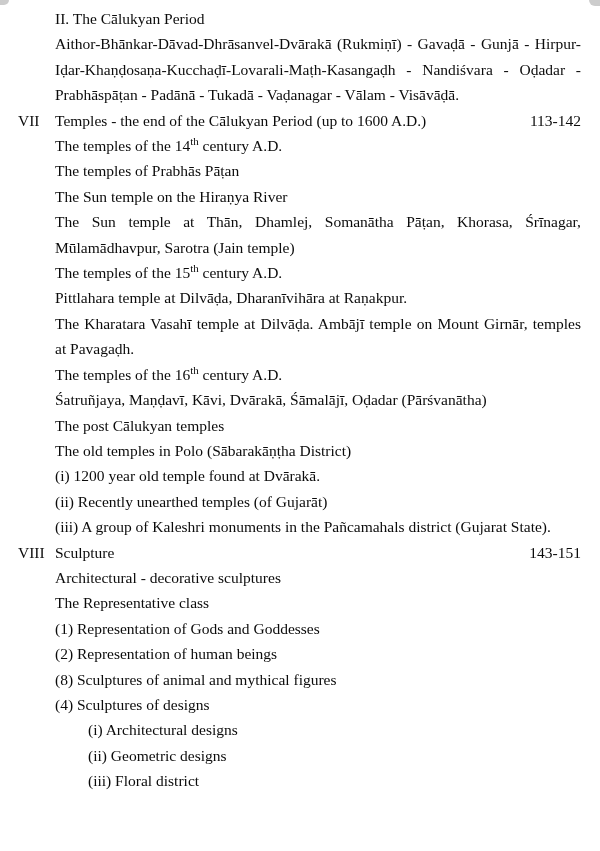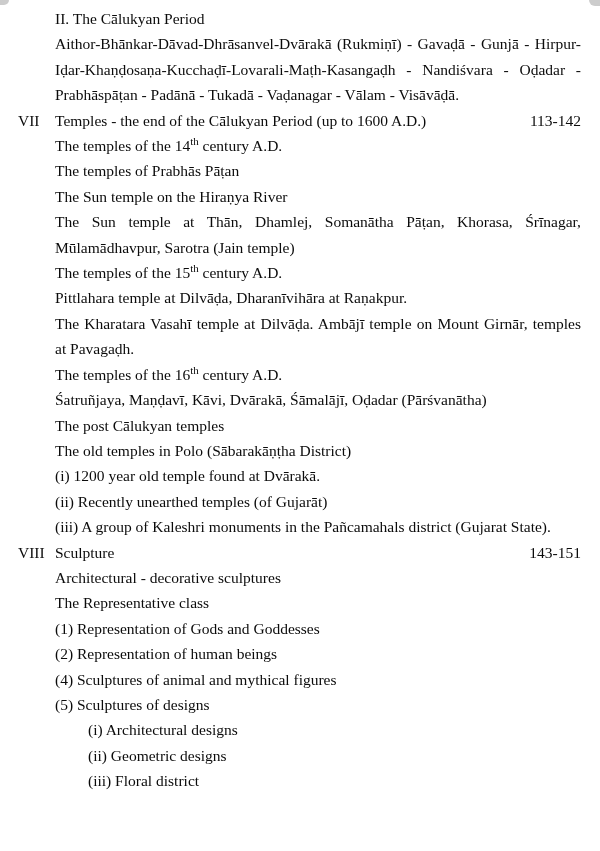--- a/index.html
+++ b/index.html
@@ -77,18 +77,18 @@
   <div class="chapter-row">
     <div class="num">VIII</div>
     <div class="title">Sculpture</div>
     <div class="pages">143-151</div>
   </div>
 
   <div class="entry">Architectural - decorative sculptures</div>
   <div class="entry">The Representative class</div>
   <div class="entry">(1) Representation of Gods and Goddesses</div>
   <div class="entry">(2) Representation of human beings</div>
-  <div class="entry">(4) Sculptures of animal and mythical figures</div>
-  <div class="entry">(5) Sculptures of designs</div>
+  <div class="entry">(8) Sculptures of animal and mythical figures</div>
+  <div class="entry">(4) Sculptures of designs</div>
   <div class="entry indent2">(i) Architectural designs</div>
   <div class="entry indent2">(ii) Geometric designs</div>
   <div class="entry indent2">(iii) Floral district</div>
 </div>
 
 </body></html>

